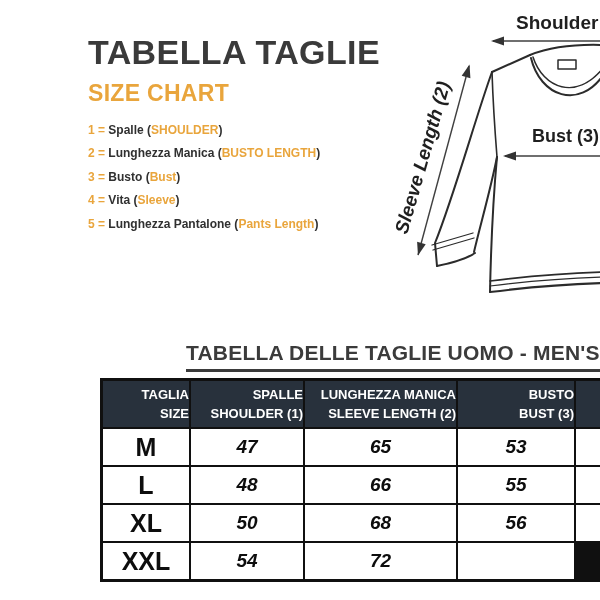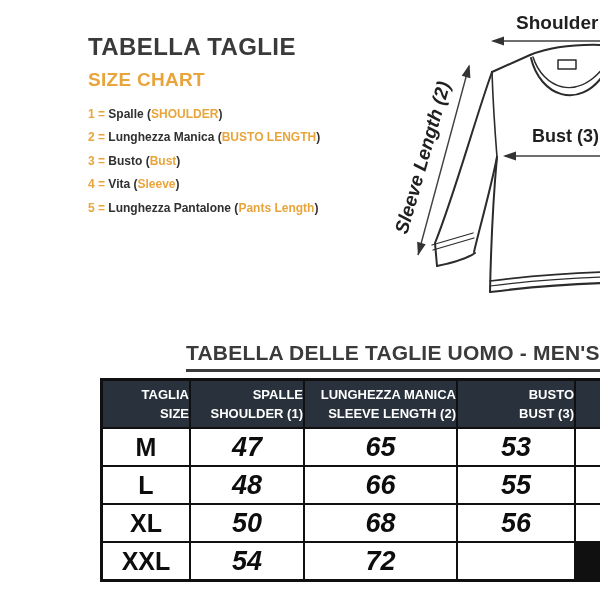--- a/index.html
+++ b/index.html
@@ -2,22 +2,22 @@
 <html><head>
 <meta charset="utf-8">
 <style>
   html,body{margin:0;padding:0;}
   body{width:600px;height:600px;overflow:hidden;background:#ffffff;
        font-family:"Liberation Sans", sans-serif;}
   #page{position:relative;width:600px;height:600px;overflow:hidden;background:#ffffff;}
 
   
   .panel{position:absolute;left:88px;top:33px;width:370px;}
-  .panel-title{margin:0;font-size:24px;font-weight:700;color:#3a3a3a;letter-spacing:.4px;}
-  .panel-subtitle{margin:8px 0 0 0;font-size:19px;font-weight:700;color:#e9a53c;letter-spacing:.3px;}
+  .panel-title{margin:0;font-size:34px;font-weight:700;color:#3a3a3a;letter-spacing:.4px;}
+  .panel-subtitle{margin:8px 0 0 0;font-size:23px;font-weight:700;color:#e9a53c;letter-spacing:.3px;}
   .legend{margin-top:12px;}
   .legend-line{white-space:pre;font-size:12px;font-weight:700;line-height:23.4px;color:#303030;}
   .legend-line .accent{color:#e9a53c;}
 
   
   .diagram{position:absolute;left:380px;top:0;width:220px;height:320px;}
   .diagram svg{display:block;}
   .diag-label{position:absolute;color:#1f1f1f;font-weight:600;font-size:19px;white-space:nowrap;}
   .label-shoulder{left:516px;top:12px;}
   .label-bust{left:532px;top:126px;font-size:18px;}
@@ -29,21 +29,21 @@
     font-size:21px;font-weight:700;color:#3b3b3b;letter-spacing:.2px;
     padding-bottom:4px;border-bottom:3px solid #3b3b3b;}
   .size-table{position:absolute;left:100px;top:378px;display:inline-grid;
     grid-template-columns:88px 114px 153px 118px 115px;
     grid-template-rows:48px 38px 38px 38px 38px;
     border:2px solid #101010;background:#101010;}
   .cell{box-sizing:border-box;border:1px solid #101010;background:#ffffff;
     display:flex;flex-direction:column;align-items:center;justify-content:center;}
   .th{background:#28313c;color:#ffffff;font-size:13px;font-weight:700;line-height:19px;text-align:center;align-items:flex-end;}
   .size-cell{font-size:25px;font-weight:700;color:#0d0d0d;}
-  .value-cell{font-size:27px;font-weight:700;font-style:italic;color:#0d0d0d;}
+  .value-cell{font-size:19px;font-weight:700;font-style:italic;color:#0d0d0d;}
 </style>
 </head>
 <body>
 
 <div id="page">
 
   <div class="panel">
     <h1 class="panel-title">TABELLA TAGLIE</h1>
     <h2 class="panel-subtitle">SIZE CHART</h2>
     <div class="legend">

